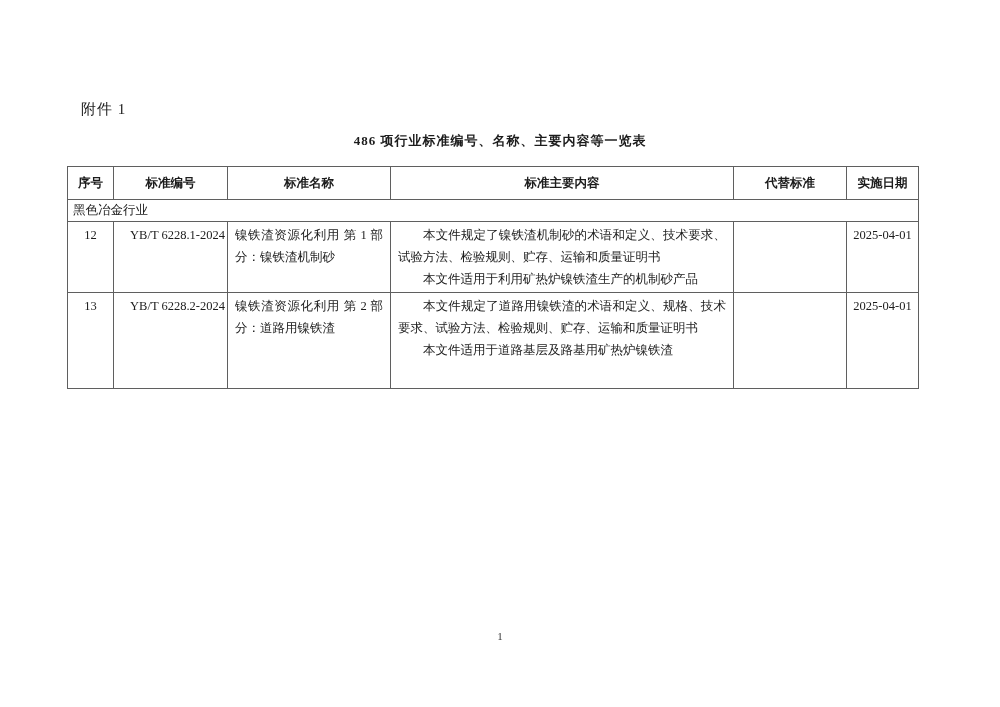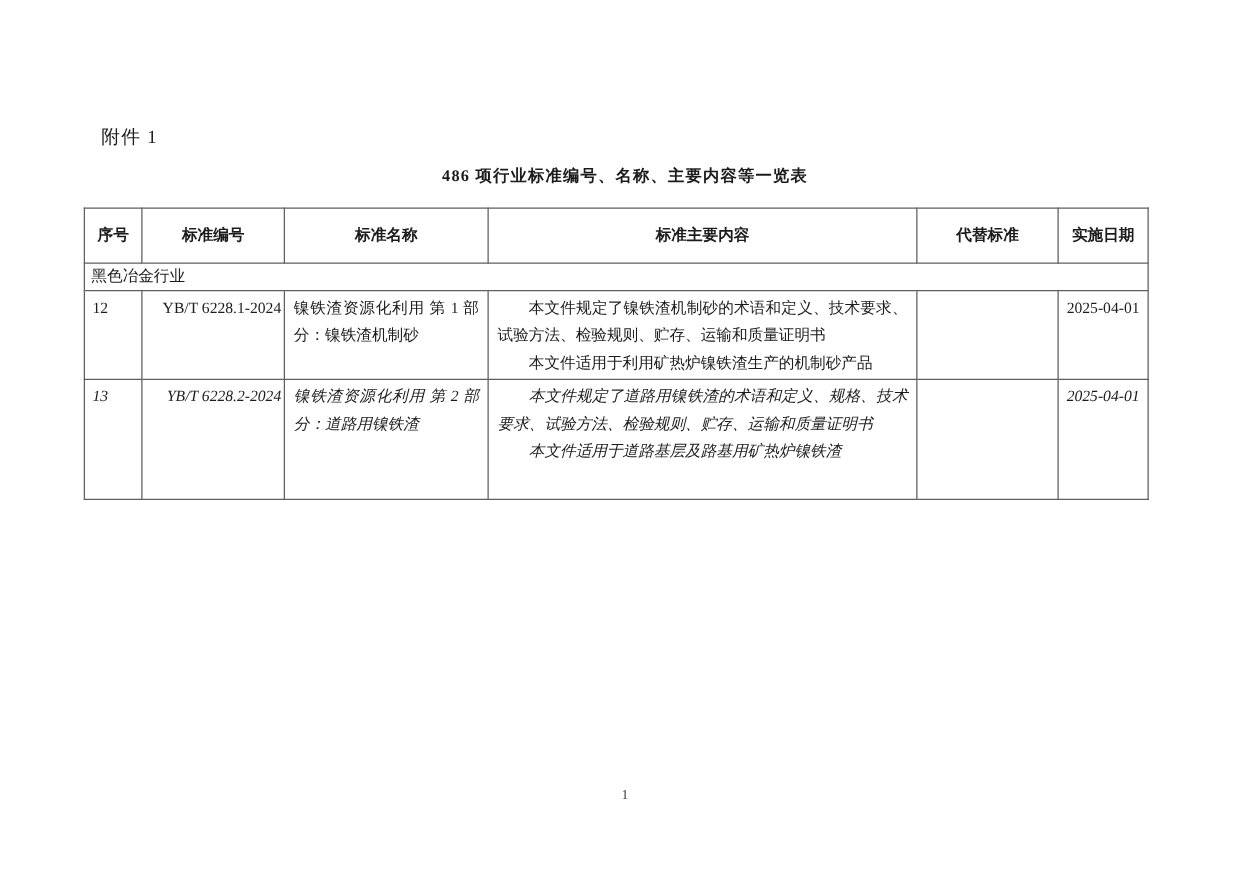--- a/index.html
+++ b/index.html
@@ -40,39 +40,39 @@
     font-size: 12.5px;
     line-height: 22px;
     vertical-align: top;
     padding: 2px 6px;
     overflow: hidden;
   }
   .std-table thead th {
     font-weight: bold;
     text-align: center;
     vertical-align: middle;
-    height: 44px;
+    height: 33px;
     line-height: 15px;
     padding: 2px 2px;
   }
   tr.section-row td {
     height: 22px;
     line-height: 17px;
     font-weight: normal;
     padding: 2px 5px;
   }
-  td.cell-no { text-align: left; }
+  td.cell-no { text-align: center; }
   td.cell-code { text-align: right; white-space: nowrap; padding: 2px 2px; }
   td.cell-name { text-align: justify; padding: 2px 7px; }
   td.cell-content { text-align: justify; padding: 2px 7px; }
   td.cell-content p { text-indent: 2em; text-align: justify; }
   td.cell-date { text-align: center; padding: 2px 3px; }
 
   tr.data-row-0 { height: 67px; }
-  tr.data-row-1 { height: 96px; font-style: italic; }
+  tr.data-row-1 { height: 96px; }
   tr.data-row-2 { height: 96px; }
 
   .page-number {
     position: absolute;
     left: 0; top: 630px;
     width: 100%;
     text-align: center;
     font-size: 11px;
     color: #3a3a3a;
   }

